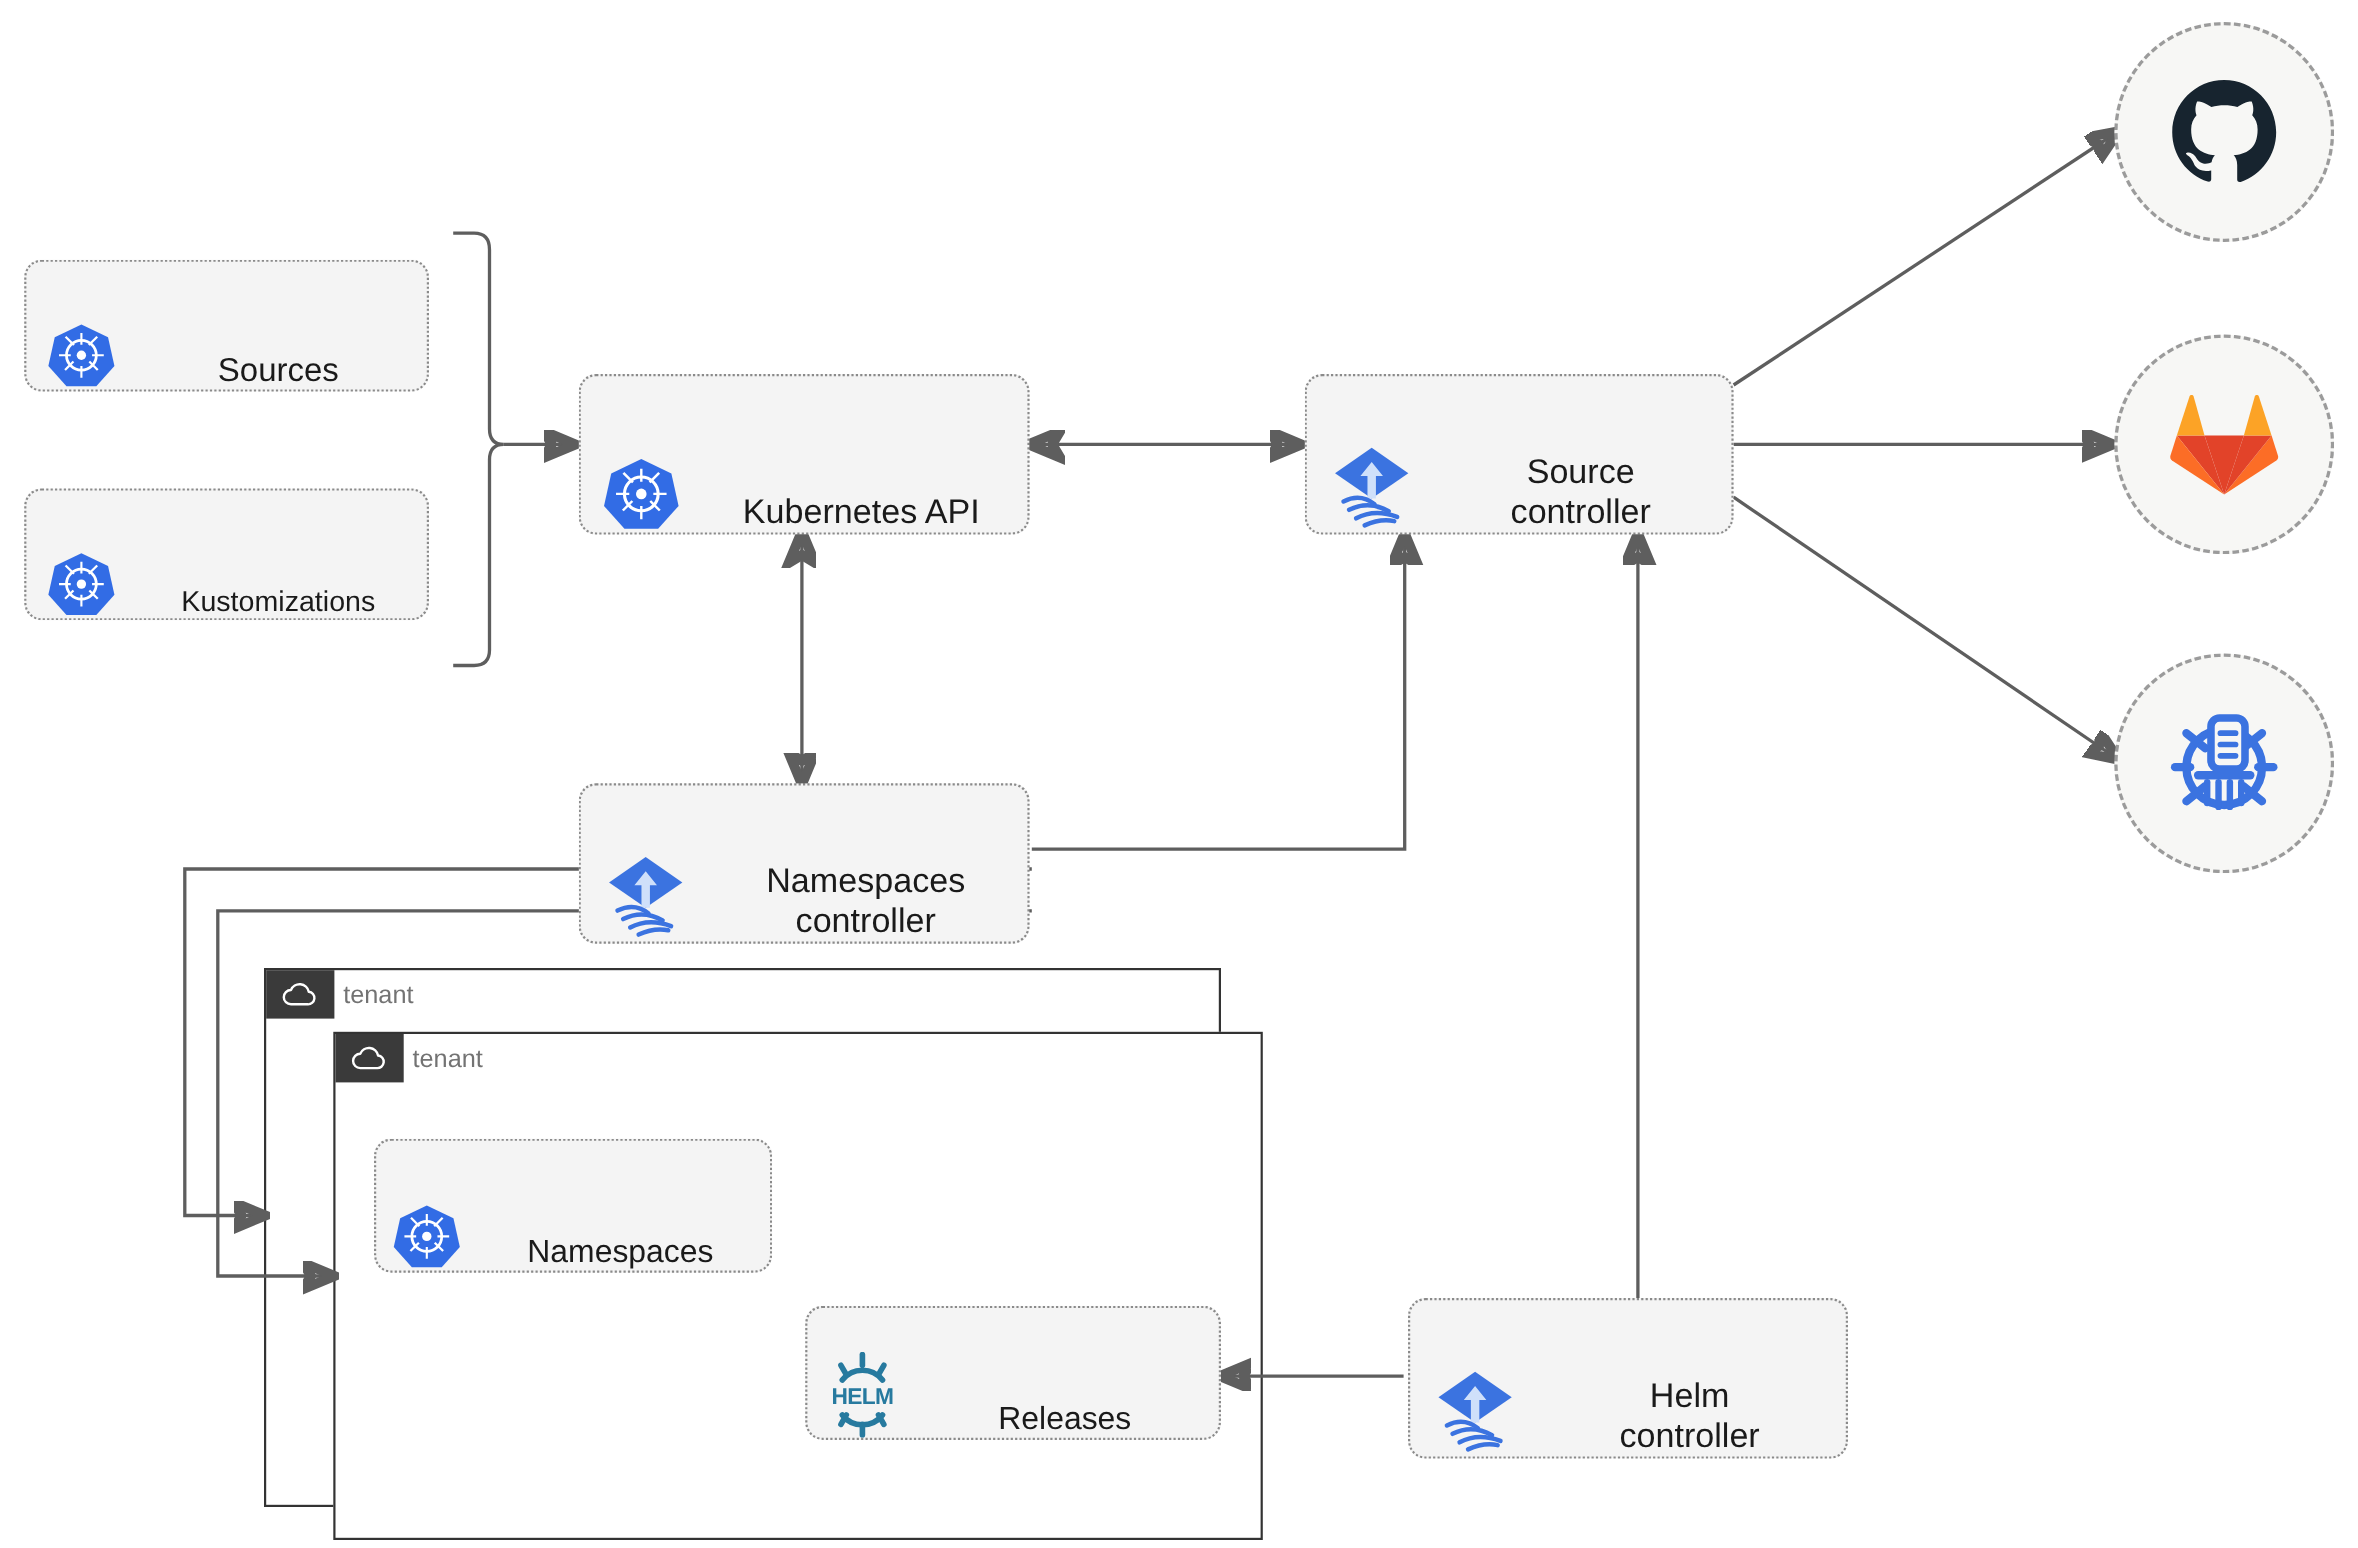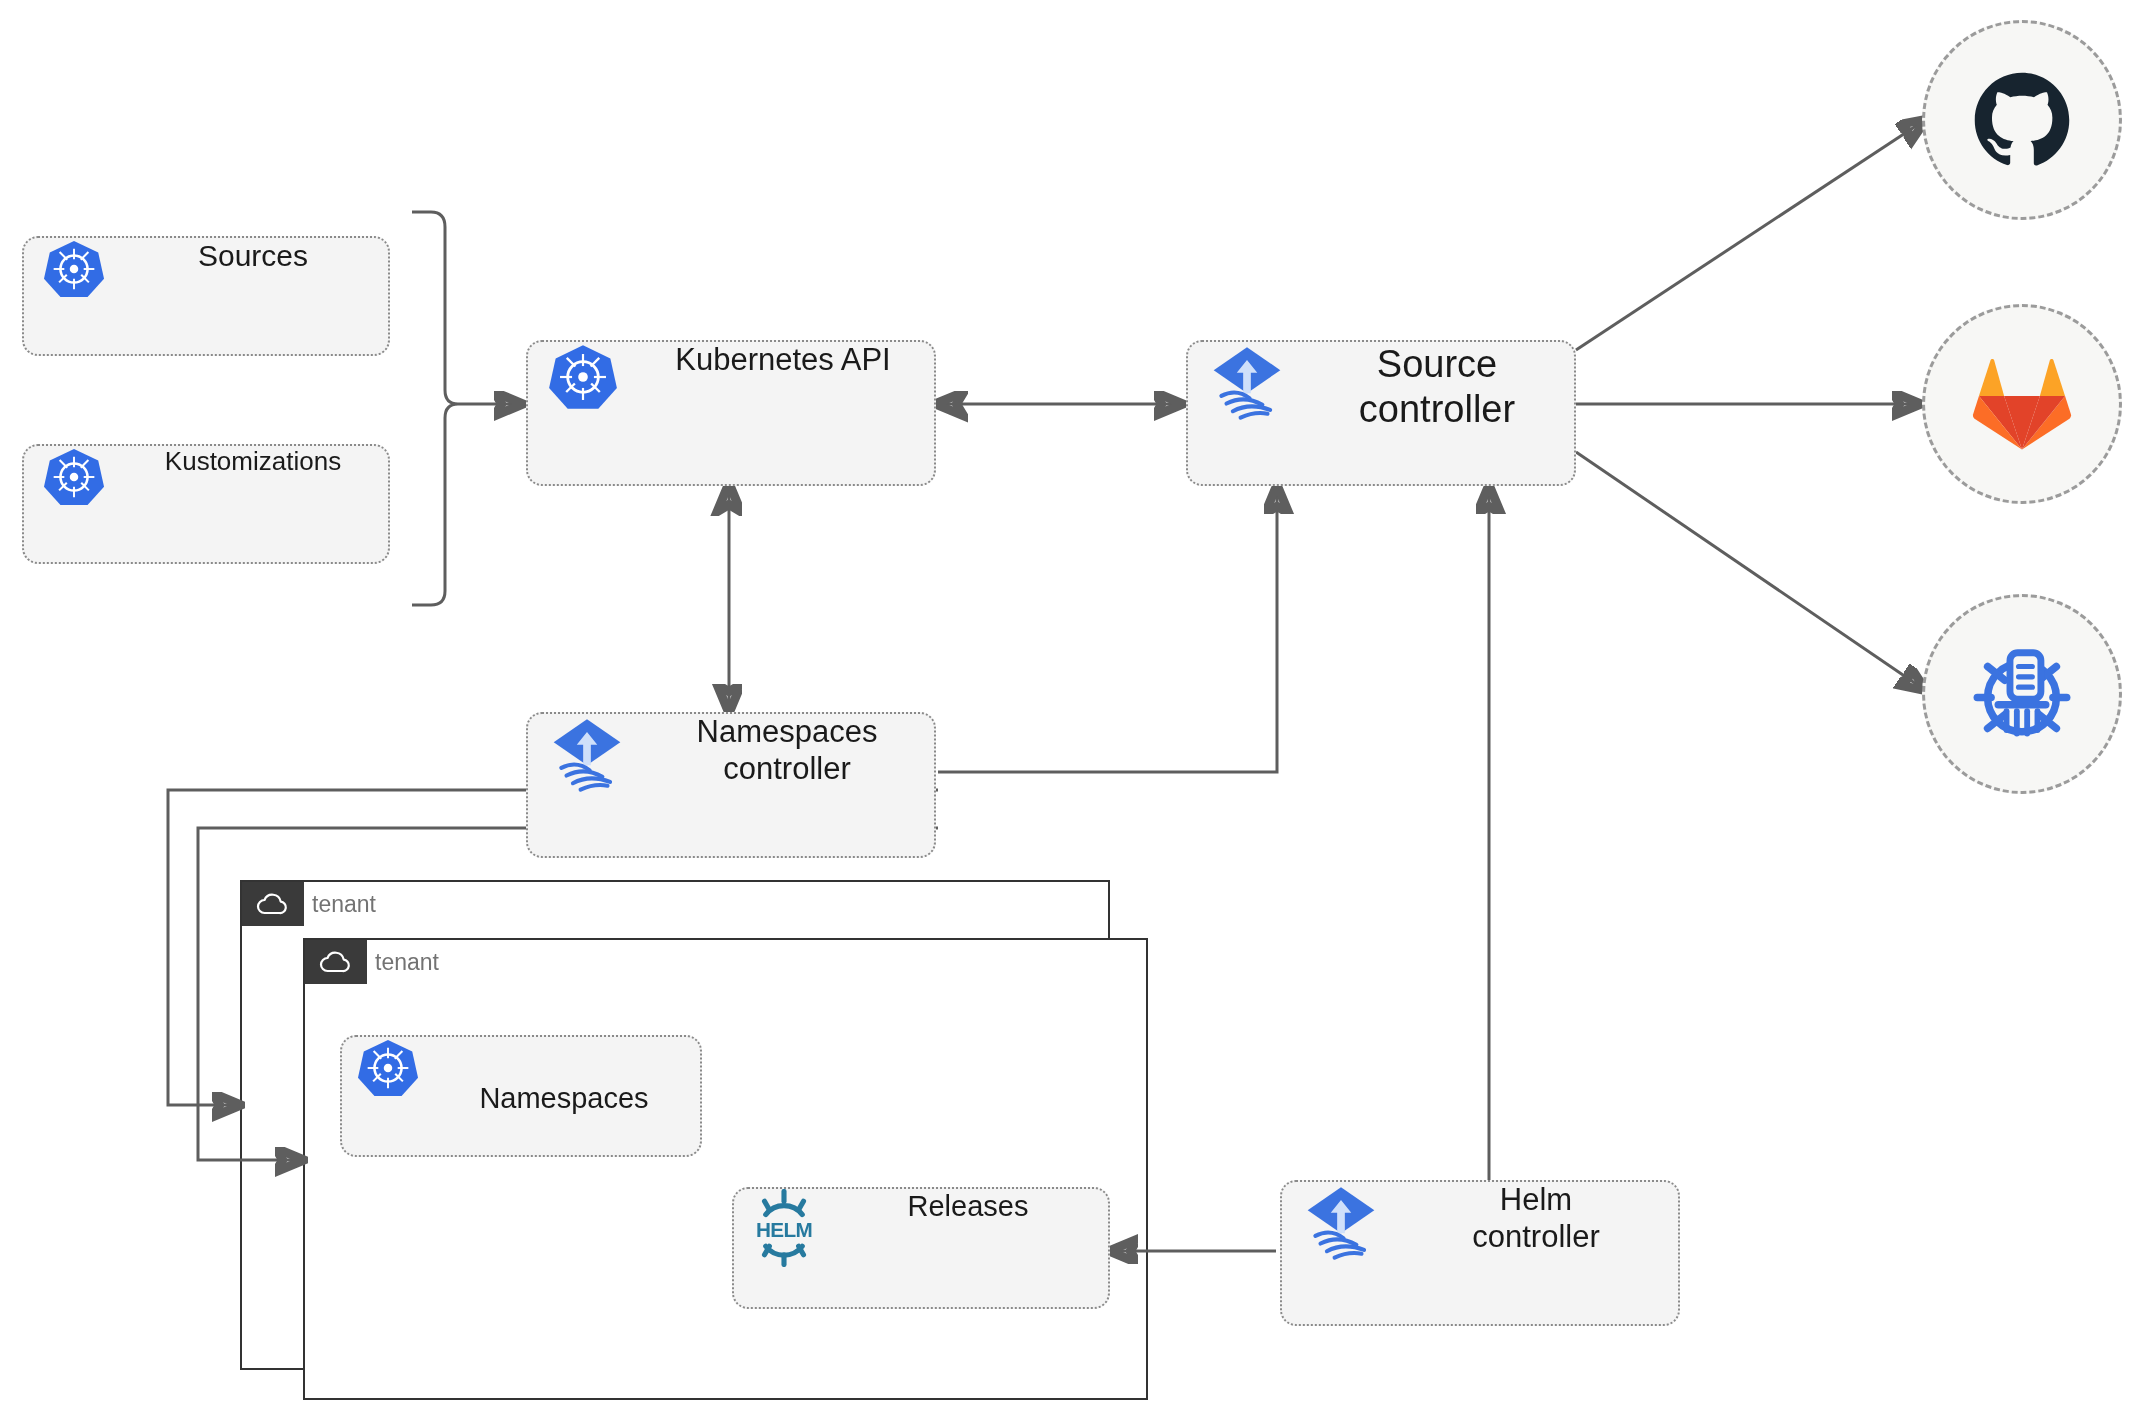--- a/index.html
+++ b/index.html
@@ -7,21 +7,21 @@
   #stage{position:relative;width:2144px;height:1407px;background:#ffffff;overflow:hidden;}
 
   
   .card{
     position:absolute;
     background:#f4f4f4;
     border:2px dotted #8a8a8a;
     border-radius:16px;
     box-sizing:border-box;
     display:flex;
-    align-items:flex-start;
+    align-items:flex-end;
     z-index:4;
   }
   .card .ico{flex:0 0 auto;display:flex;align-items:center;justify-content:center;}
   .card .lbl{
     flex:1 1 auto;
     text-align:center;
     color:#1a1a1a;
     line-height:1.18;
     white-space:pre-line;
     padding-right:6px;
@@ -177,21 +177,21 @@
         <path d="M32 4 L58 22 L32 40 L6 22 Z" fill="#3b73e0"></path>
         <path d="M32 14 L40 24 H35 V40 H29 V24 H24 Z" fill="#cfe0fa"></path>
         <g fill="none" stroke="#3b73e0" stroke-width="3.2" stroke-linecap="round">
           <path d="M12 42 Q24 36 34 44"></path>
           <path d="M16 48 Q30 41 44 49"></path>
           <path d="M21 54 Q34 47 50 53"></path>
           <path d="M27 59 Q38 54 48 56"></path>
         </g>
       </svg>
     </span>
-    <span class="lbl" style="font-size:38px;">Source
+    <span class="lbl" style="font-size:31px;">Source
 controller</span>
   </div>
 
   <div class="card" style="left:526px;top:712px;width:410px;height:146px;">
     <span class="ico" style="width:118px;">
       <svg width="82" height="82" viewBox="0 0 64 64">
         <path d="M32 4 L58 22 L32 40 L6 22 Z" fill="#3b73e0"></path>
         <path d="M32 14 L40 24 H35 V40 H29 V24 H24 Z" fill="#cfe0fa"></path>
         <g fill="none" stroke="#3b73e0" stroke-width="3.2" stroke-linecap="round">
           <path d="M12 42 Q24 36 34 44"></path>

